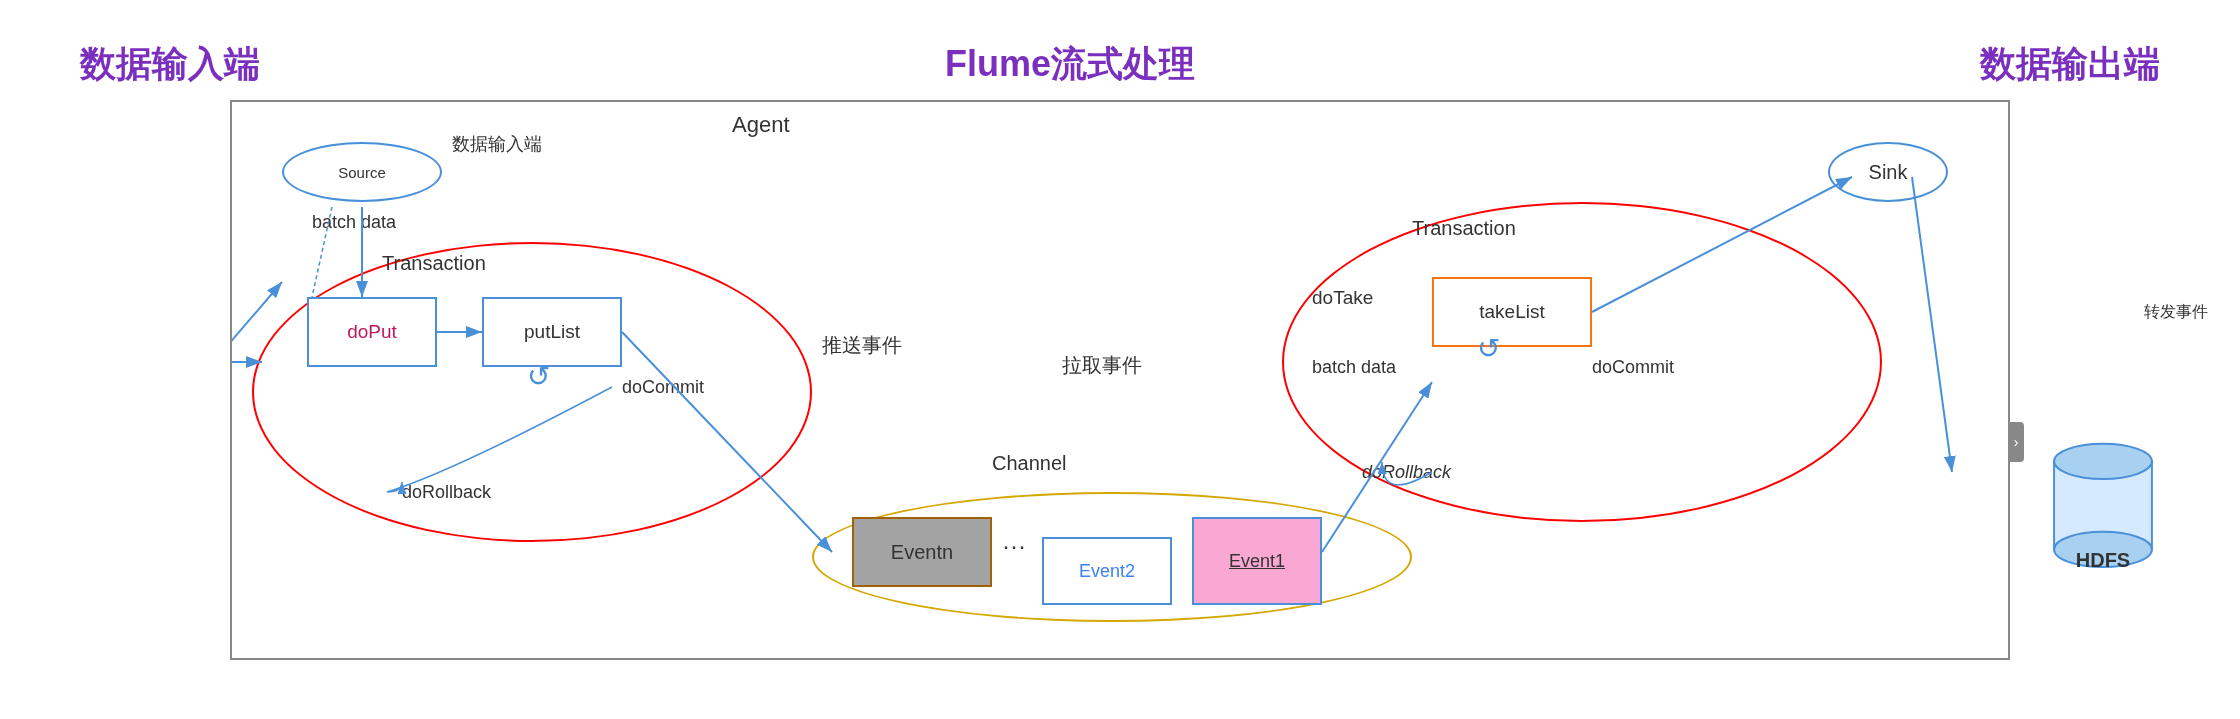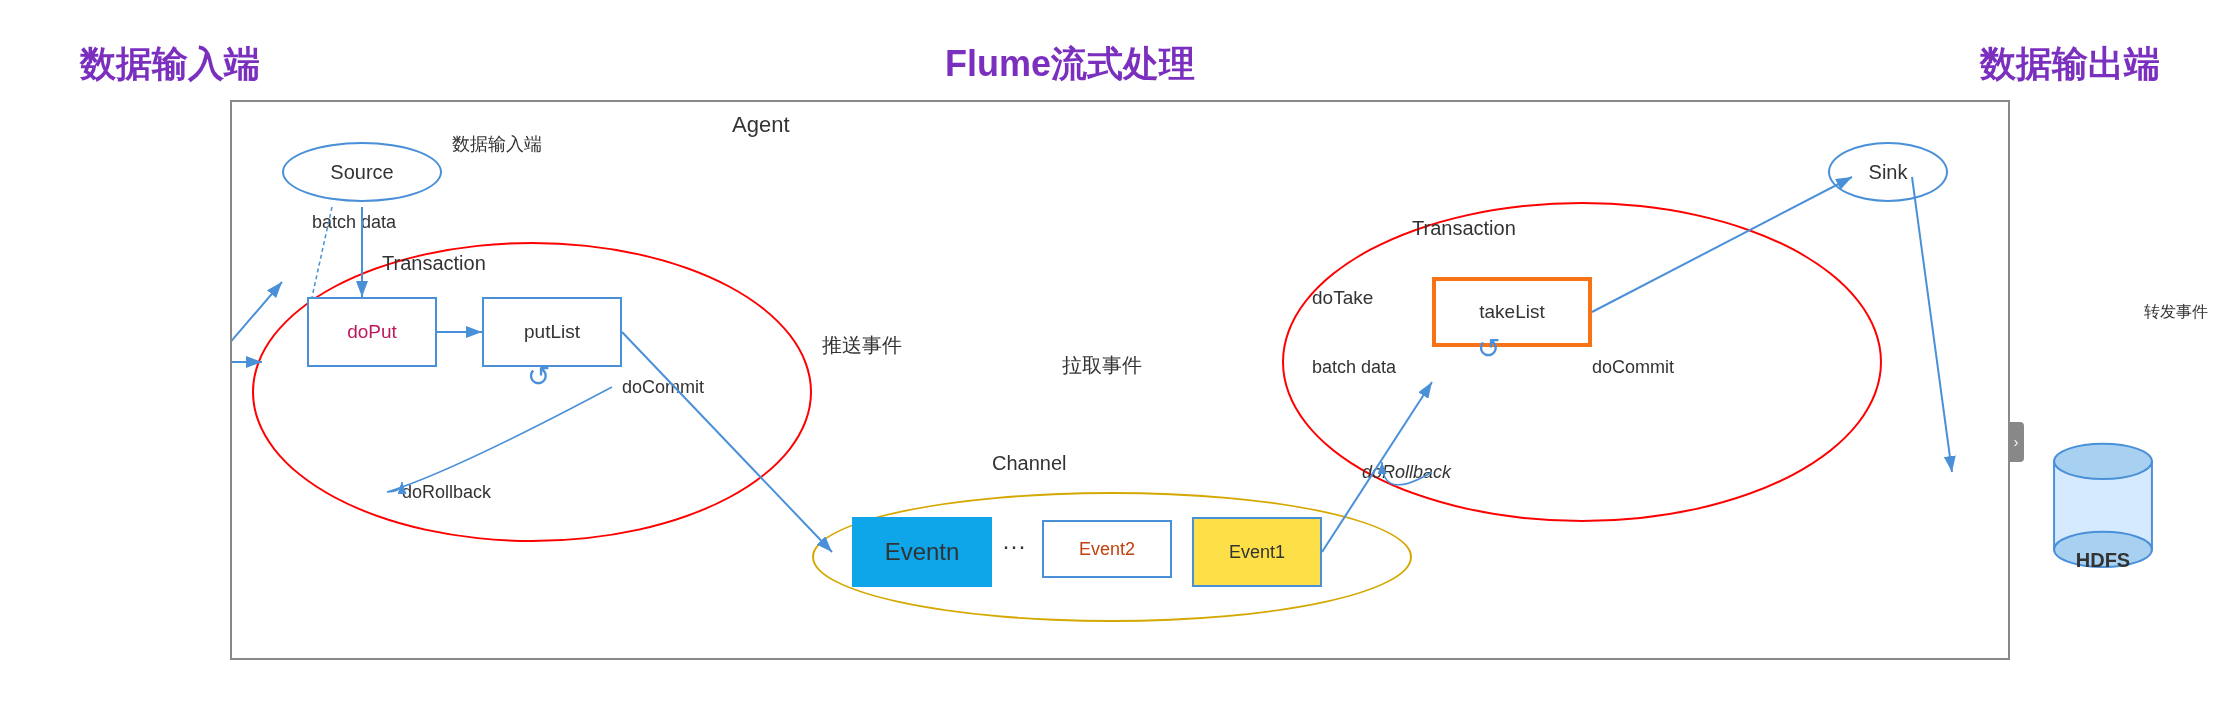--- a/index.html
+++ b/index.html
@@ -84,21 +84,21 @@
       top: 40px;
       left: 50px;
       width: 160px;
       height: 60px;
       border: 2px solid #4a90d9;
       border-radius: 50%;
       background: #fff;
       display: flex;
       align-items: center;
       justify-content: center;
-      font-size: 20px;
+      font-size: 15px;
       color: #333;
     }
 
     
     .sink-oval {
       position: absolute;
       top: 40px;
       right: 60px;
       width: 120px;
       height: 60px;
@@ -229,65 +229,66 @@
       color: #333;
     }
 
     
     .eventn-box {
       position: absolute;
       top: 415px;
       left: 620px;
       width: 140px;
       height: 70px;
-      border: 2px solid #0ea5e9;
-      background: #0ea5e9;
-      display: flex;
-      align-items: center;
-      justify-content: center;
-      font-size: 24px;
+      border: 2px solid #a16207;
+      background: #a3a3a3;
+      display: flex;
+      align-items: center;
+      justify-content: center;
+      font-size: 20px;
       color: #333;
     }
 
     .dots-label {
       position: absolute;
       top: 430px;
       left: 770px;
       font-size: 24px;
       color: #333;
     }
 
     .event2-box {
       position: absolute;
-      top: 418px;
+      top: 435px;
       left: 810px;
       width: 130px;
-      height: 58px;
+      height: 68px;
       border: 2px solid #4a90d9;
       background: #fff;
       display: flex;
       align-items: center;
       justify-content: center;
       font-size: 18px;
-      color: #c2410c;
+      color: #3b82f6;
     }
 
     .event1-box {
       position: absolute;
       top: 415px;
       left: 960px;
       width: 130px;
-      height: 70px;
+      height: 88px;
       border: 2px solid #4a90d9;
-      background: #fde047;
-      display: flex;
-      align-items: center;
-      justify-content: center;
-      font-size: 18px;
-      color: #333;
+      background: #f9a8d4;
+      display: flex;
+      align-items: center;
+      justify-content: center;
+      font-size: 18px;
+      color: #333;
+      text-decoration: underline;
     }
 
     
     .pull-event-label {
       position: absolute;
       top: 250px;
       left: 830px;
       font-size: 20px;
       color: #333;
     }
@@ -322,21 +323,21 @@
       color: #333;
     }
 
     
     .takelist-box {
       position: absolute;
       top: 175px;
       left: 1200px;
       width: 160px;
       height: 70px;
-      border: 4px solid #f97316;
+      border: 2px solid #f97316;
       background: #fff;
       display: flex;
       align-items: center;
       justify-content: center;
       font-size: 19px;
       color: #333;
     }
 
     
     .docommit-right {

